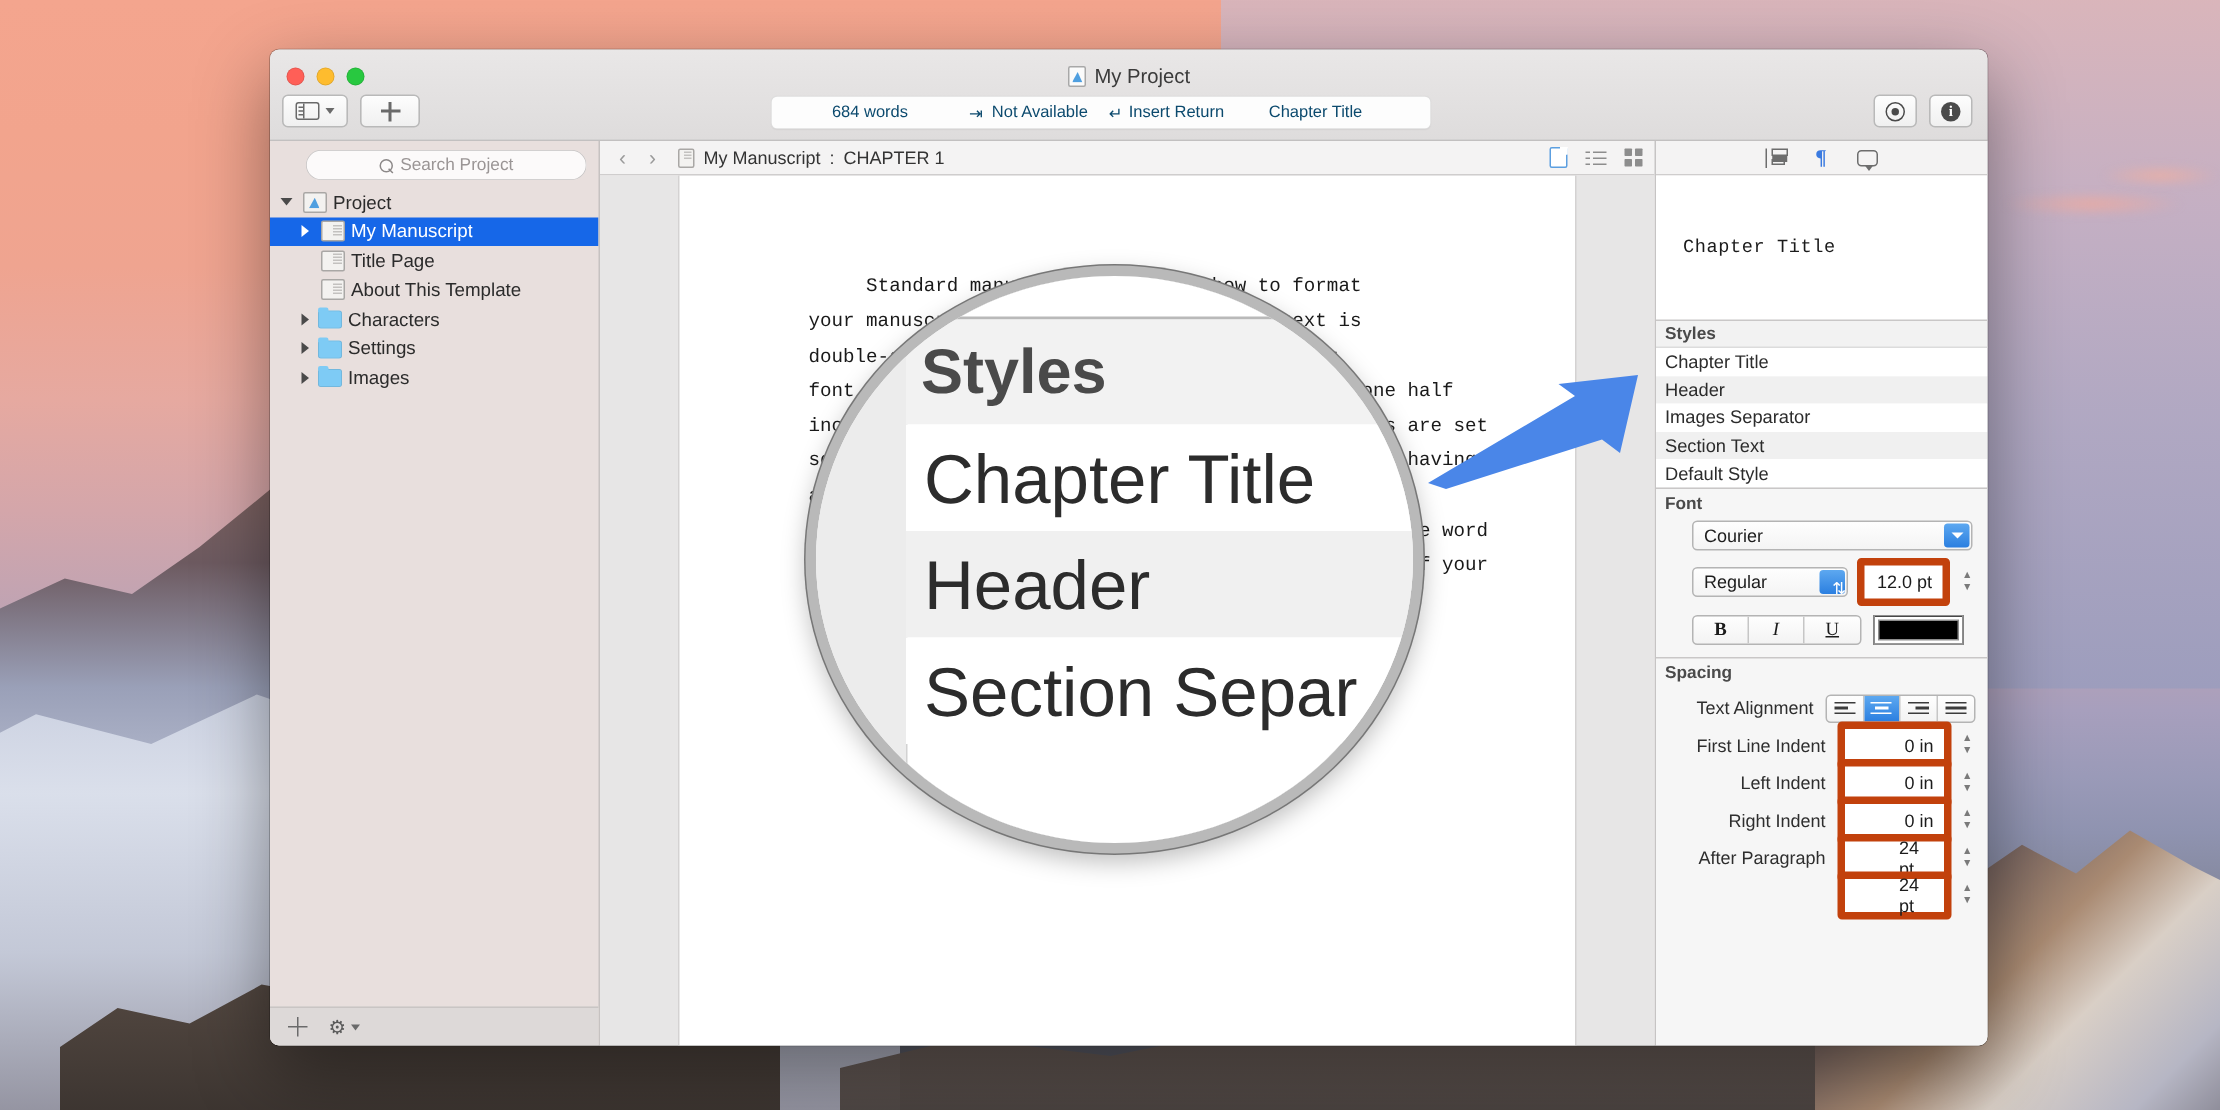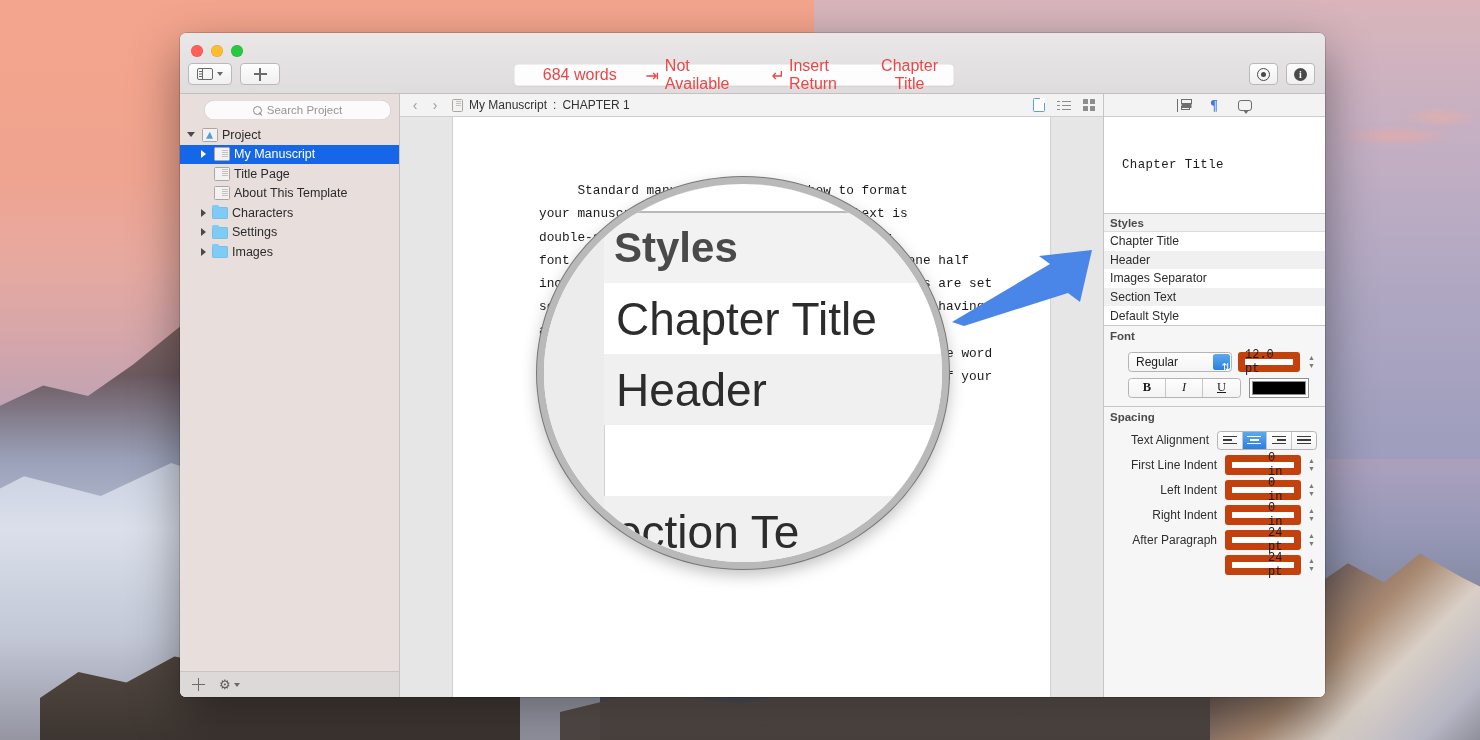--- a/index.html
+++ b/index.html
@@ -127,21 +127,21 @@
   .plus-glyph::before, .plus-glyph::after {
     content:""; position: absolute; background: #6a6a6a;
   }
   .plus-glyph::before { left: 0; top: 5.8px; width: 13px; height: 1.4px; }
   .plus-glyph::after { top: 0; left: 5.8px; height: 13px; width: 1.4px; }
 
   #statusbar {
     position: absolute; left: 334px; top: 31px; width: 440px; height: 22px;
     background: #fdfdfd; border-radius: 4px;
     box-shadow: inset 0 0 0 .5px rgba(0,0,0,.12), 0 .5px 1px rgba(0,0,0,.05);
-    display: flex; align-items: center; font-size: 16px; color: #ef4444;
+    display: flex; align-items: center; font-size: 11px; color: #0c4a6e;
   }
   #sb-words { width: 132px; text-align: center; }
   #sb-tab { padding-left: 6px; }
   #sb-return { padding-left: 14px; }
   #sb-style { flex: 1; text-align: center; padding-right: 16px; }
 
   #toolbar-right { position: absolute; right: 10px; top: 30px; display: flex; gap: 8px; }
   .round-btn {
     width: 29px; height: 22px;
     background: linear-gradient(to bottom, #fdfdfd, #f0f0f0);
@@ -341,23 +341,23 @@
     border-radius: 2.5px; display:flex; align-items:center; justify-content:center;
   }
   .popup .pop-arrow::after {
     content:""; width:0;height:0;border-left:4px solid transparent;border-right:4px solid transparent;
     border-top: 4.5px solid #fff;
   }
   .popup .pop-arrow.dbl::after {
     content:"⇅"; border:0; color:#fff; font-size: 11px; line-height: 11px;
   }
   .field {
-    height: 20px; background: #fff; border: 7px solid #c2410c; border-radius: 3px;
+    height: 32px; background: #fff; border: 5px solid #c2410c; border-radius: 3px;
     display: flex; align-items: center; justify-content: flex-end;
-    padding-right: 7px; font-size: 12px; color: #1c1c1c; font-family: Liberation Mono, monospace;
+    padding-right: 7px; font-size: 12px; color: #1c1c1c;
   }
   .stepper {
     width: 11px; height: 19px; display:flex; flex-direction: column;
     justify-content: center; align-items:center; gap: 2px; color: #7a7a7a; font-size: 7px;
   }
   .stepper span { line-height: 6px; }
 
   #font-row1 { padding: 0 10px 0 24px; }
   #font-row2 { display: flex; align-items: center; gap: 6px; padding: 5px 8px 0 24px; }
   #font-row3 { display: flex; align-items: center; gap: 8px; padding: 6px 8px 0 24px; }
@@ -440,20 +440,24 @@
 
 <div id="window">
 
   <div id="titlebar">
     <div class="traffic">
       <div class="light red"></div>
       <div class="light yellow"></div>
       <div class="light green"></div>
     </div>
 
+    <div id="win-title">
+      <span class="doc-glyph"></span>
+      <span>My Project</span>
+    </div>
 
     <div id="toolbar-left">
       <div class="tb-btn">
         <span class="sidebar-glyph">
             <i></i>
           </span>
         <span class="chev"></span>
       </div>
       <div class="tb-btn">
         <span class="plus-glyph"></span>
@@ -612,20 +616,26 @@
       </div>
       <div class="style-row alt">
         <span>Section Text</span>
       </div>
       <div class="style-row">
         <span>Default Style</span>
       </div>
 
       <div id="font-sec">
         <div class="sec-title">Font</div>
+        <div id="font-row1">
+          <div class="popup">
+            <span>Courier</span>
+            <span class="pop-arrow"></span>
+          </div>
+        </div>
         <div id="font-row2">
           <div class="popup" style="flex:1">
             <span>Regular</span>
             <span class="pop-arrow dbl"></span>
           </div>
           <div class="field" style="width:62px">
             <span>12.0 pt</span>
           </div>
           <div class="stepper">
               <span>▲</span>
@@ -753,21 +763,21 @@
     <div id="mag-topline"></div>
     <div id="mag-styleshdr">
       <span>Styles</span>
     </div>
     <div class="mag-row" id="mag-r1">
       <span>Chapter Title</span>
     </div>
     <div class="mag-row" id="mag-r2">
       <span>Header</span>
     </div>
-    <div class="mag-row" id="mag-r4">
-      <span>ection Te</span>
+    <div class="mag-row" id="mag-r3">
+      <span>Section Separ</span>
     </div>
   </div>
 </div>
 
 <svg id="arrow" viewBox="0 0 160 80">
   <path d="M 12 74 L 110 16 L 99 8 L 152 2 L 140 54 L 128 45 L 24 78 Z" fill="#4a86e8"></path>
 </svg>
 
 </body></html>

